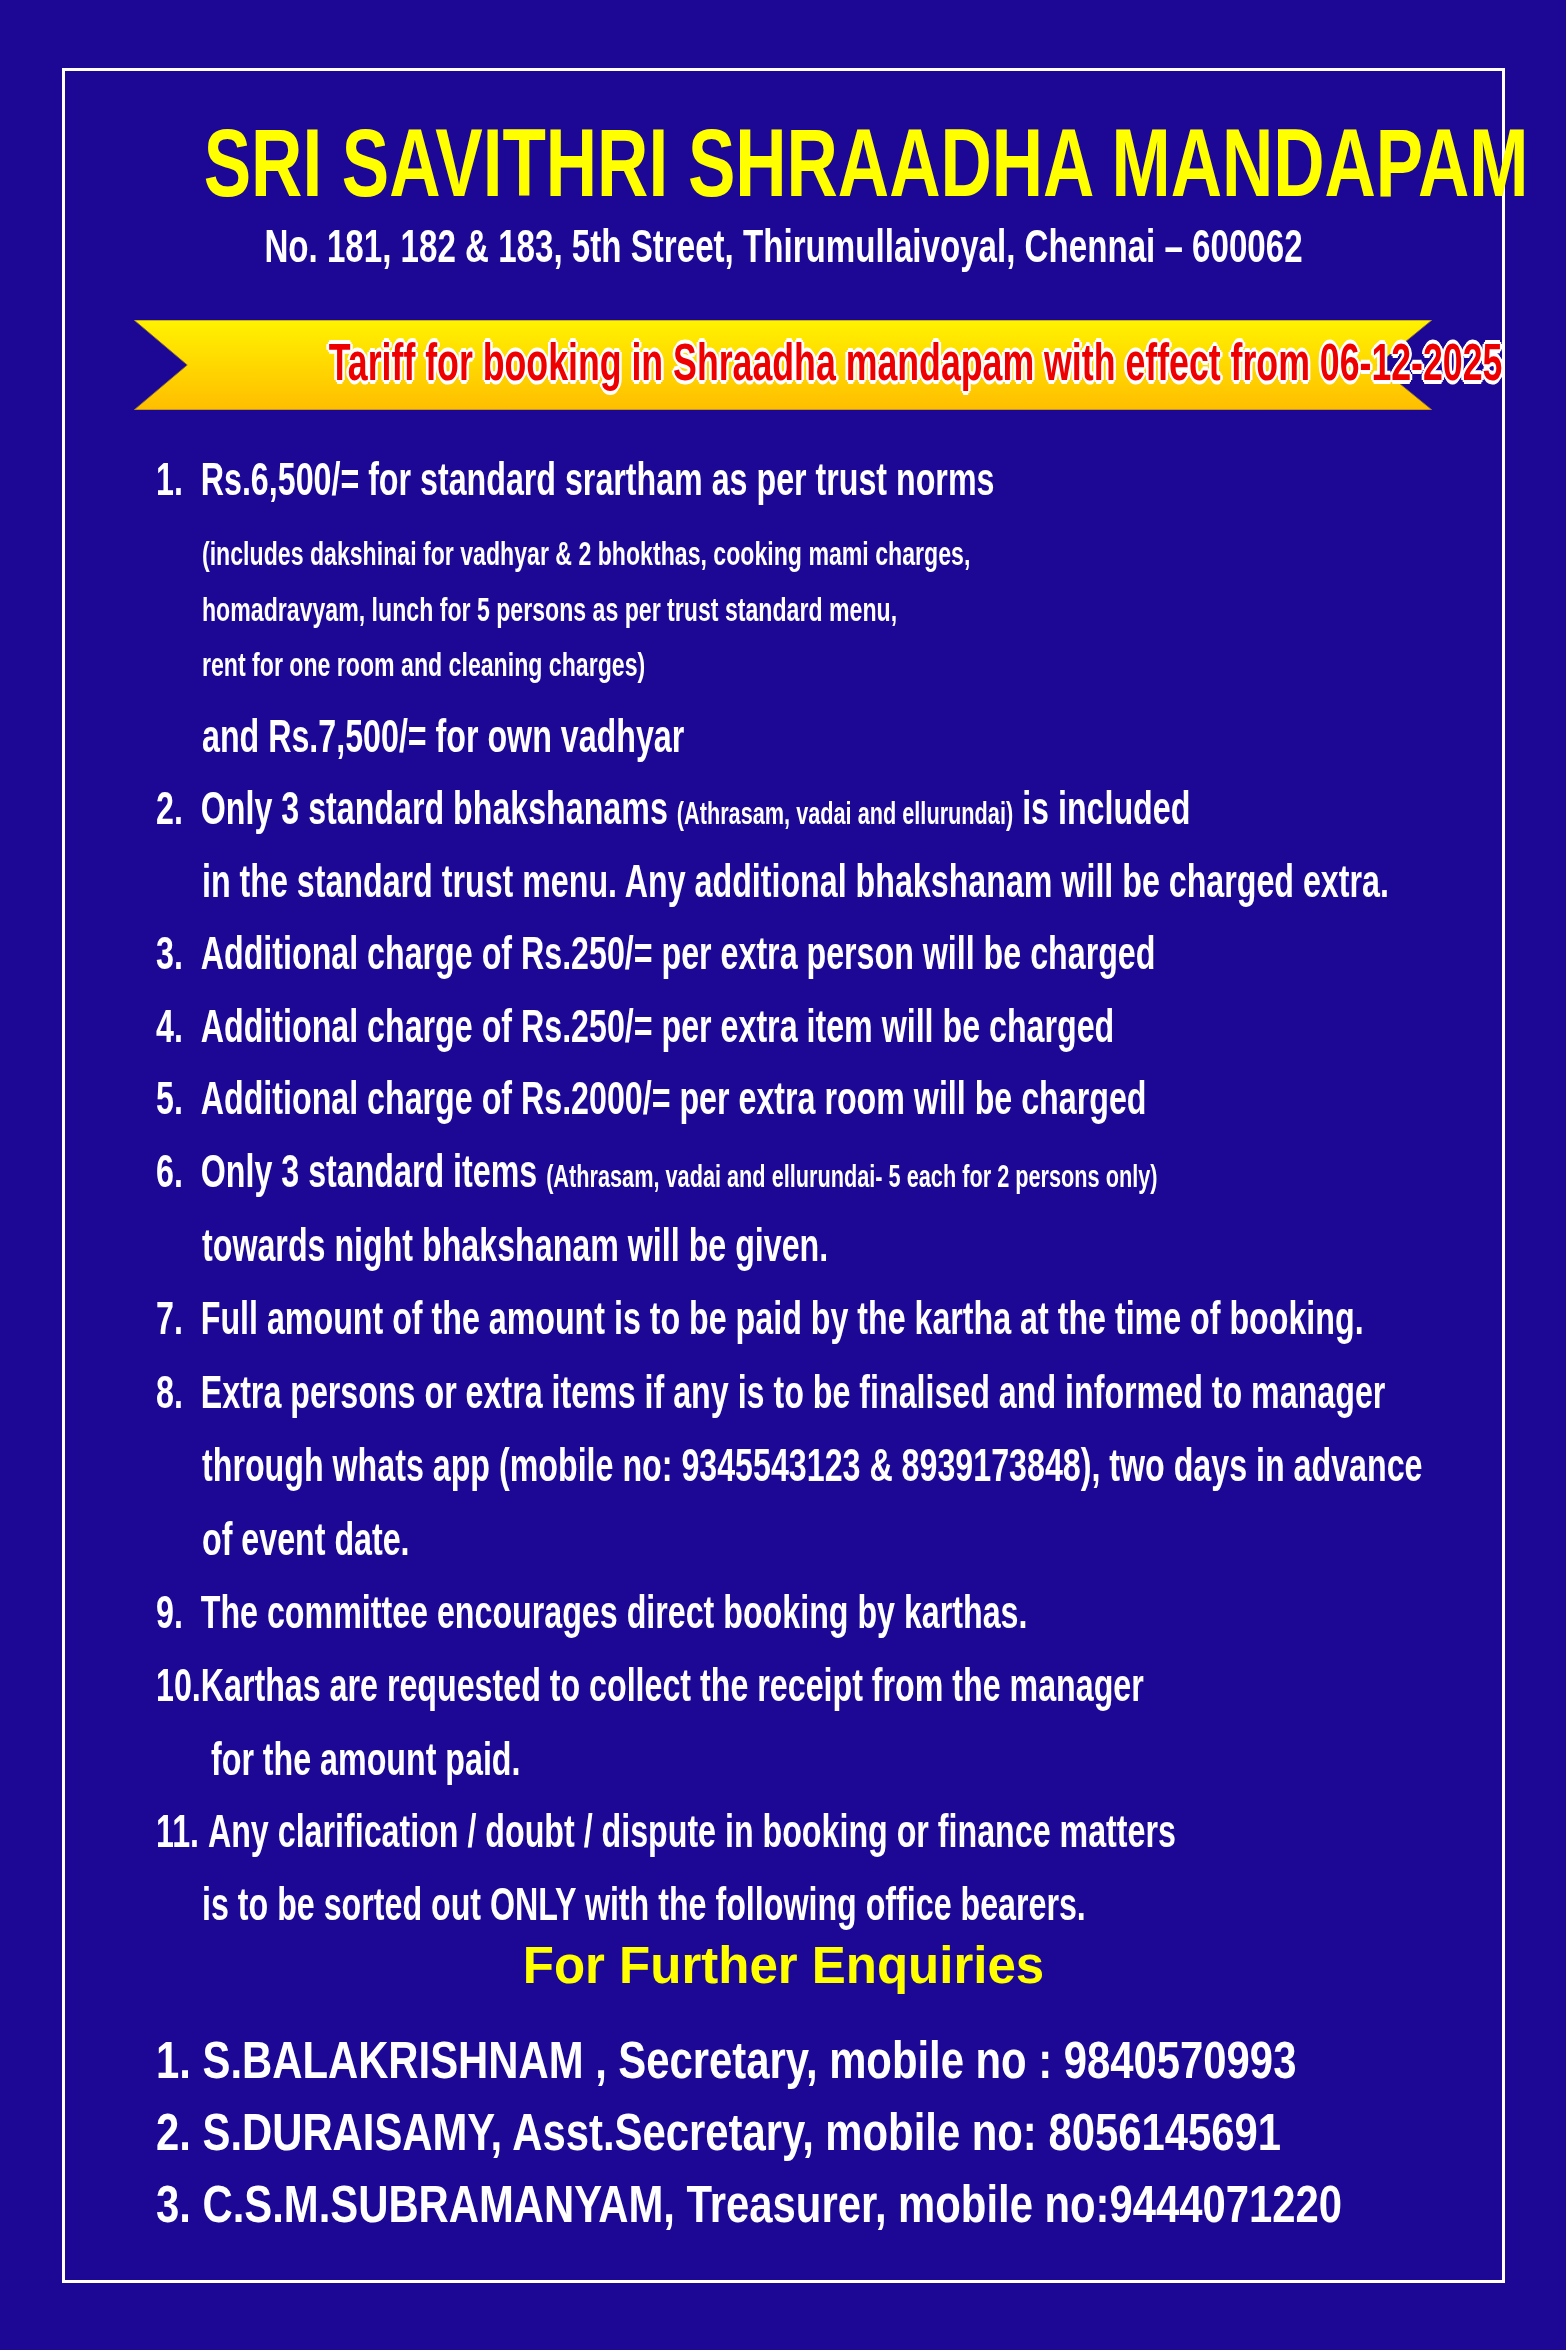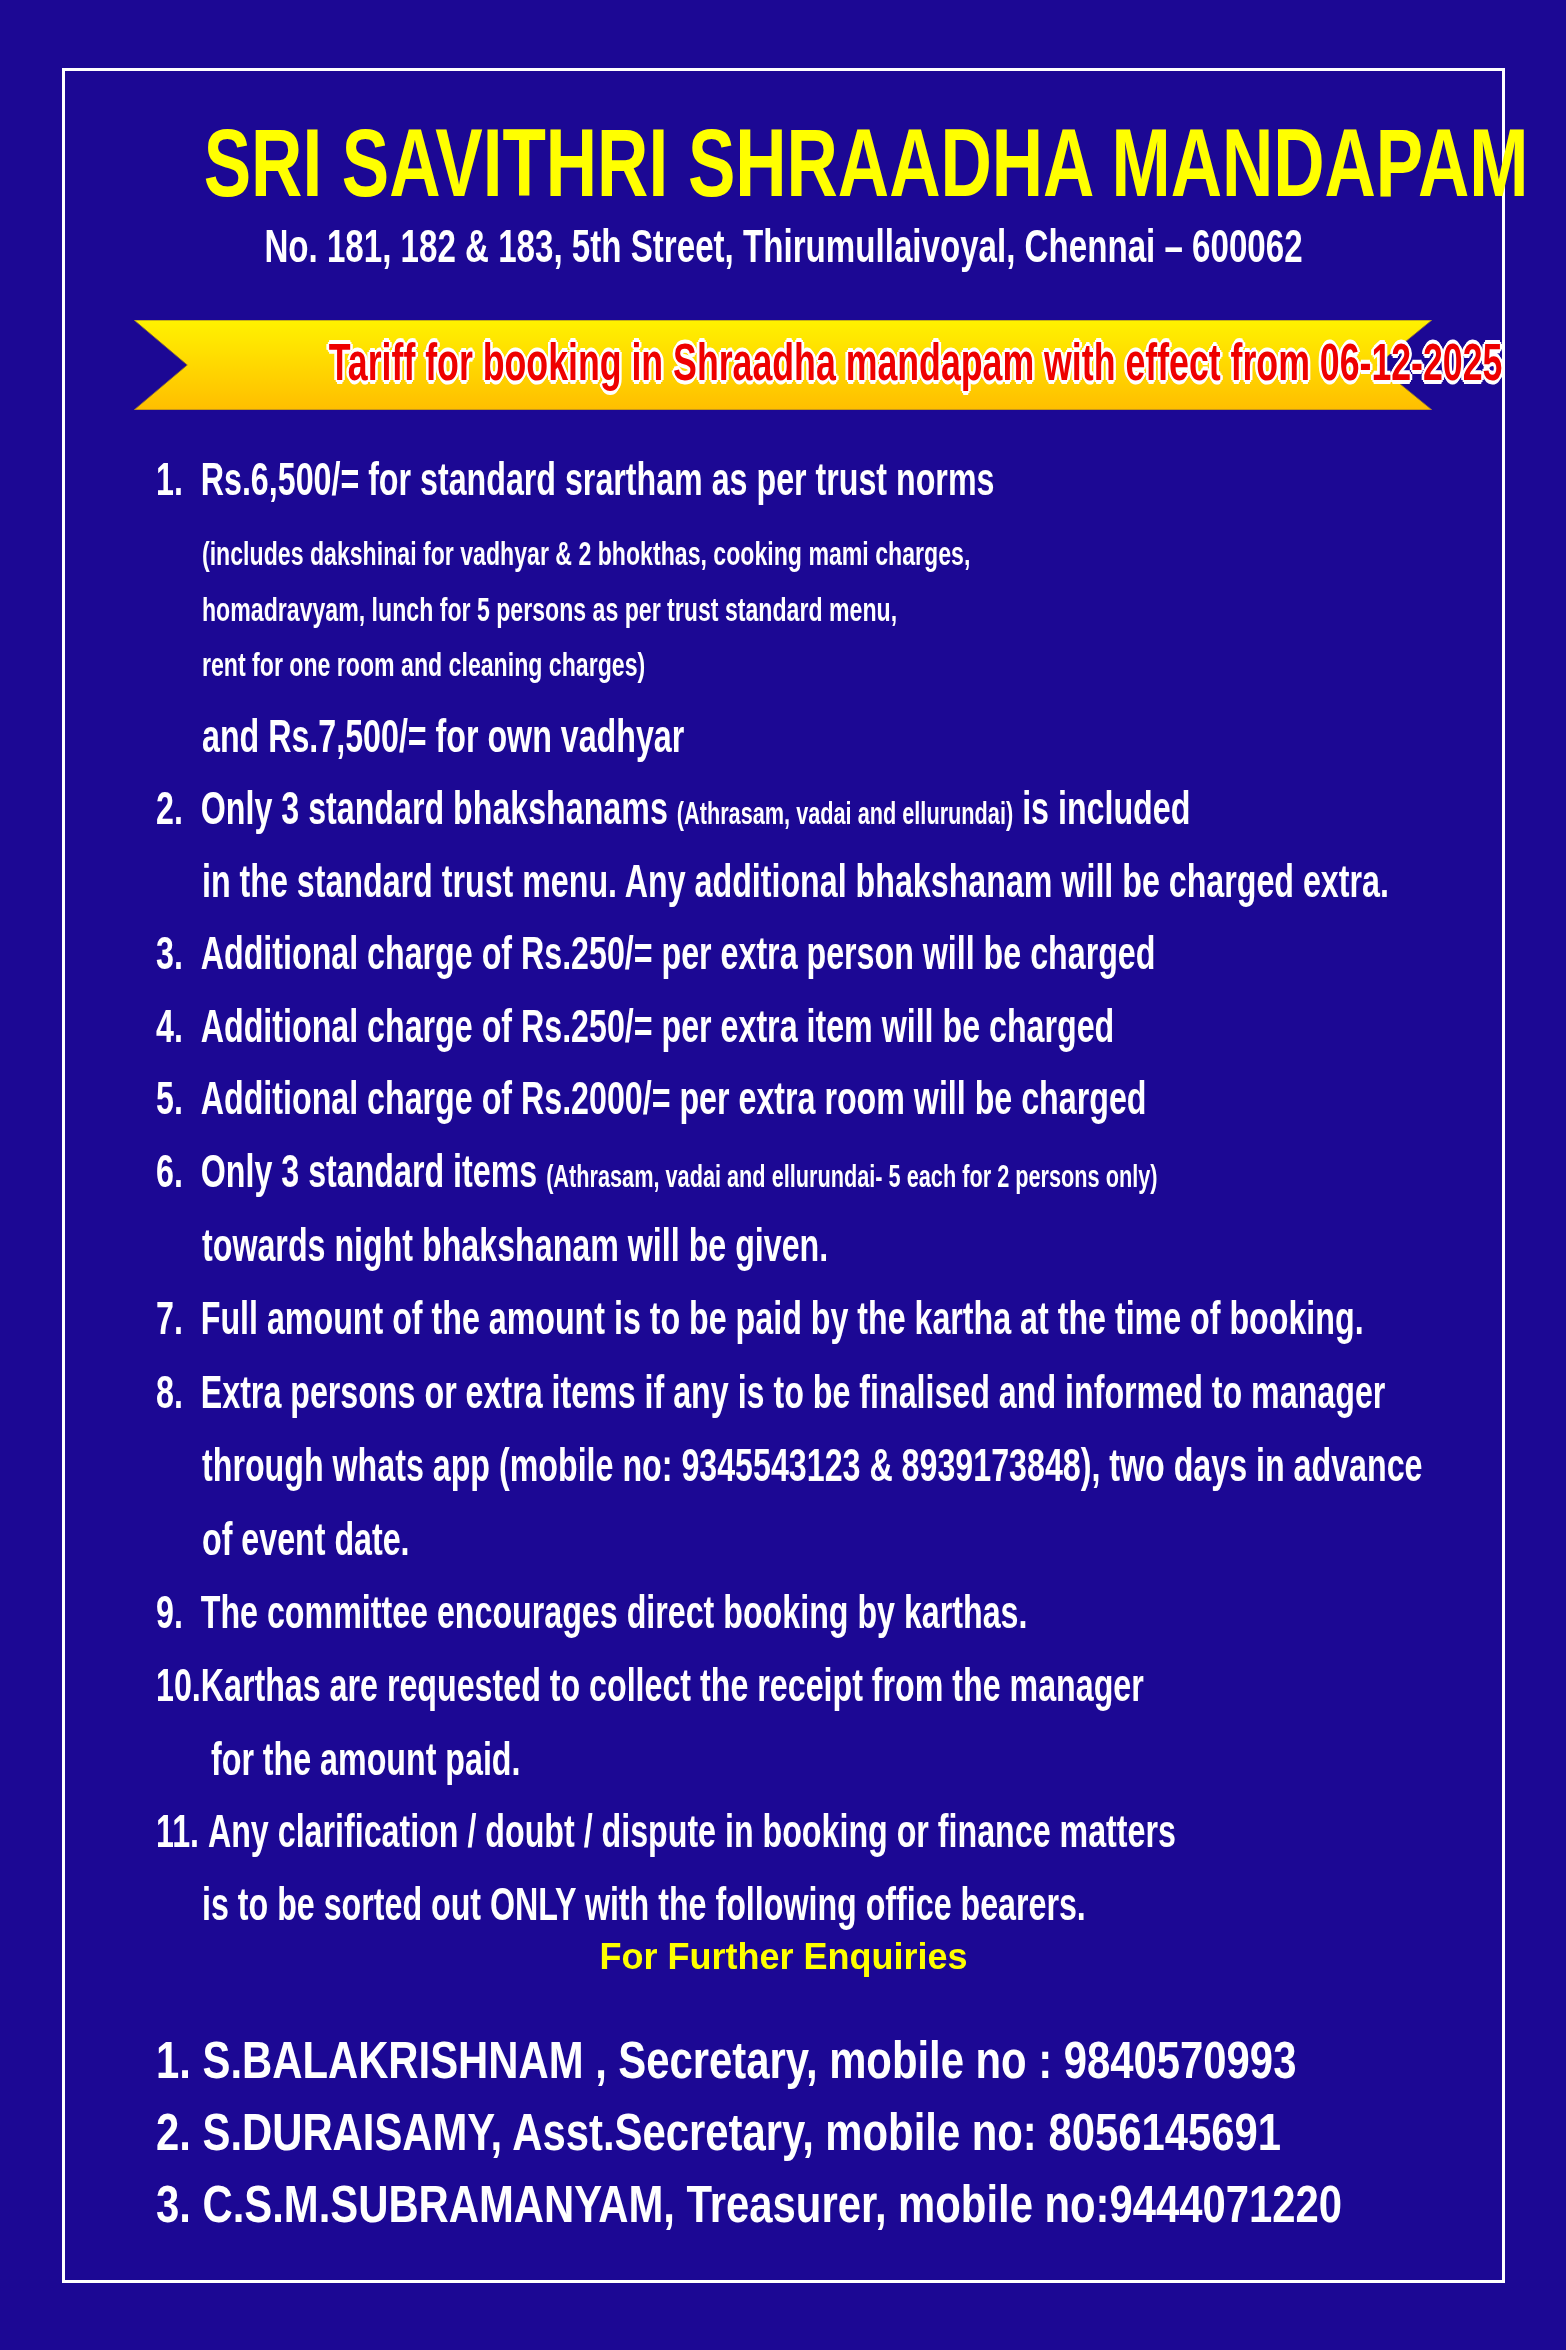--- a/index.html
+++ b/index.html
@@ -38,21 +38,21 @@
       transform: scaleX(0.70); transform-origin: center top;
       text-shadow:
         2.8px 0 0 #fff, -2.8px 0 0 #fff, 0 2.8px 0 #fff, 0 -2.8px 0 #fff,
         1.8px 1.8px 0 #fff, -1.8px -1.8px 0 #fff, 1.8px -1.8px 0 #fff, -1.8px 1.8px 0 #fff,
         3.7px 0 0 #fff, -3.7px 0 0 #fff, 0 3.7px 0 #fff, 0 -3.7px 0 #fff;
     }
     .item { font-size: 46px; transform: scaleX(0.70); }
     .sub { font-size: 34px; transform: scaleX(0.68); }
     .small { font-size: 31px; }
     .enquiries {
-      top: 1936px; font-size: 36px; color: #ffff00; transform: scaleX(1.0);
+      top: 1936px; font-size: 51px; color: #ffff00; transform: scaleX(1.0);
     }
     .contact { font-size: 51px; transform: scaleX(0.82); }
   </style>
 </head>
 <body>
 
 <div class="frame"></div>
 
 <div class="line center title">SRI SAVITHRI SHRAADHA MANDAPAM</div>
 <div class="line center address">No. 181, 182 &amp; 183, 5th Street, Thirumullaivoyal, Chennai – 600062</div>

